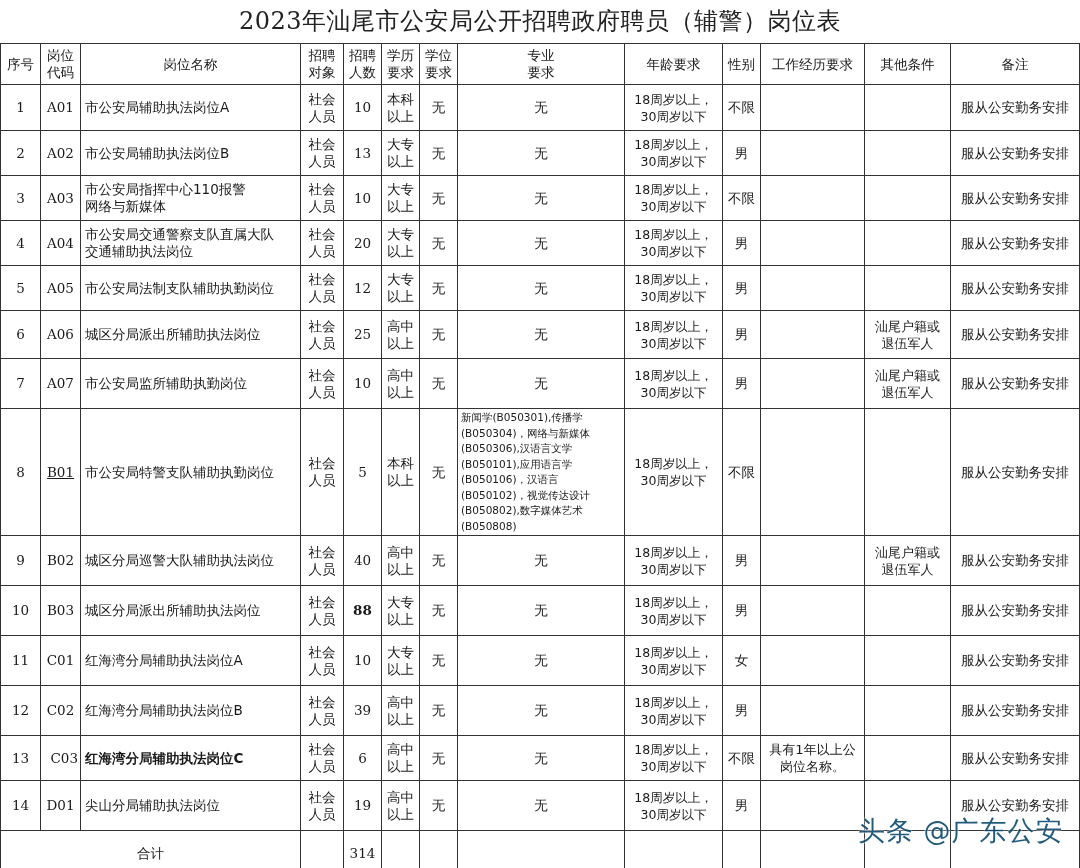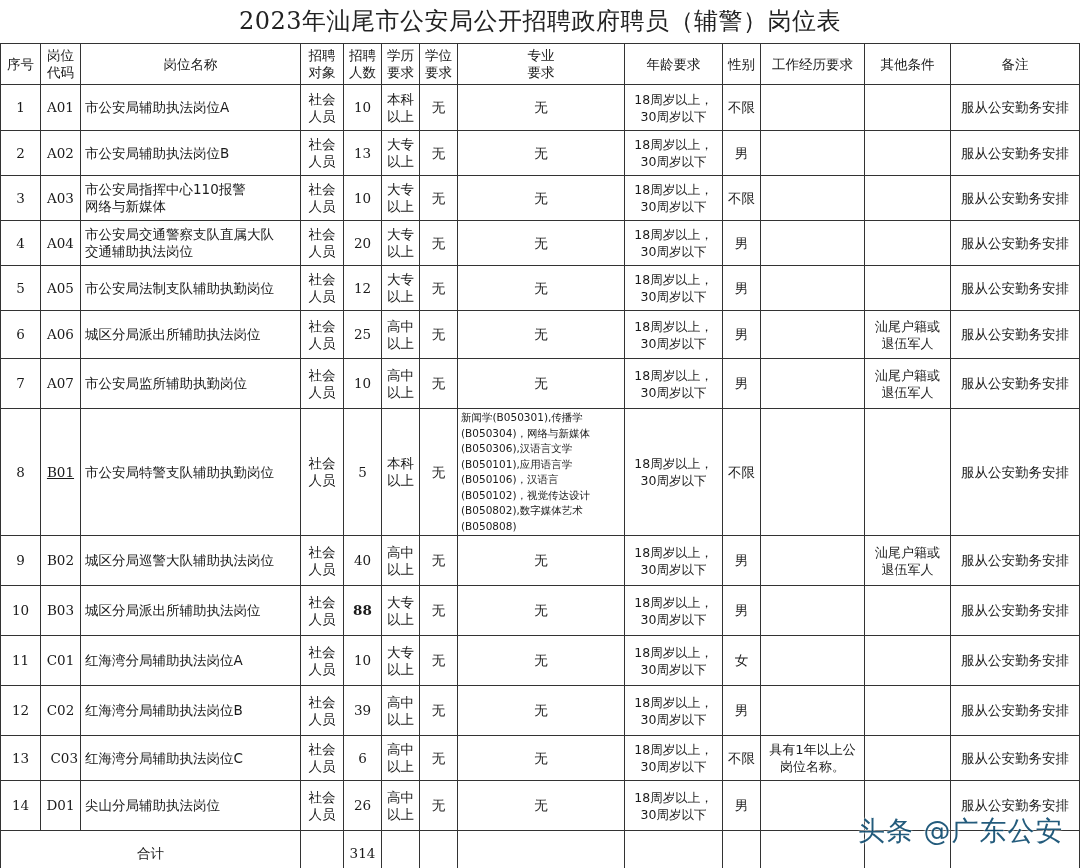--- a/index.html
+++ b/index.html
@@ -285,21 +285,21 @@
         <td style="font-size: 12.5px; white-space: pre-line;">18周岁以上，
 30周岁以下</td>
         <td style="white-space: pre-line;">男</td>
         <td style="font-size: 13px; white-space: pre-line;"></td>
         <td style="font-size: 13px; white-space: pre-line;"></td>
         <td style="white-space: pre-line;">服从公安勤务安排</td>
       </tr>
       <tr style="height: 45px;">
         <td class="num" style="white-space: pre-line;">13</td>
         <td class="num" style="white-space: pre-line; text-align: right;">C03</td>
-        <td class="left" style="white-space: pre-line;">红海湾分局辅助执法岗位C</td>
+        <td class="left" style="white-space: pre-line; font-weight: bold;">红海湾分局辅助执法岗位C</td>
         <td style="white-space: pre-line;">社会
 人员</td>
         <td class="num" style="white-space: pre-line;">6</td>
         <td style="white-space: pre-line;">高中
 以上</td>
         <td style="white-space: pre-line;">无</td>
         <td style="white-space: pre-line;">无</td>
         <td style="font-size: 12.5px; white-space: pre-line;">18周岁以上，
 30周岁以下</td>
         <td style="white-space: pre-line;">不限</td>
@@ -307,21 +307,21 @@
 岗位名称。</td>
         <td style="font-size: 13px; white-space: pre-line;"></td>
         <td style="white-space: pre-line;">服从公安勤务安排</td>
       </tr>
       <tr style="height: 50px;">
         <td class="num" style="white-space: pre-line;">14</td>
         <td class="num" style="white-space: pre-line;">D01</td>
         <td class="left" style="white-space: pre-line;">尖山分局辅助执法岗位</td>
         <td style="white-space: pre-line;">社会
 人员</td>
-        <td class="num" style="white-space: pre-line;">26</td>
+        <td class="num" style="white-space: pre-line;">19</td>
         <td style="white-space: pre-line;">高中
 以上</td>
         <td style="white-space: pre-line;">无</td>
         <td style="white-space: pre-line;">无</td>
         <td style="font-size: 12.5px; white-space: pre-line;">18周岁以上，
 30周岁以下</td>
         <td style="white-space: pre-line;">男</td>
         <td style="font-size: 13px; white-space: pre-line;"></td>
         <td style="font-size: 13px; white-space: pre-line;"></td>
         <td style="white-space: pre-line;">服从公安勤务安排</td>

